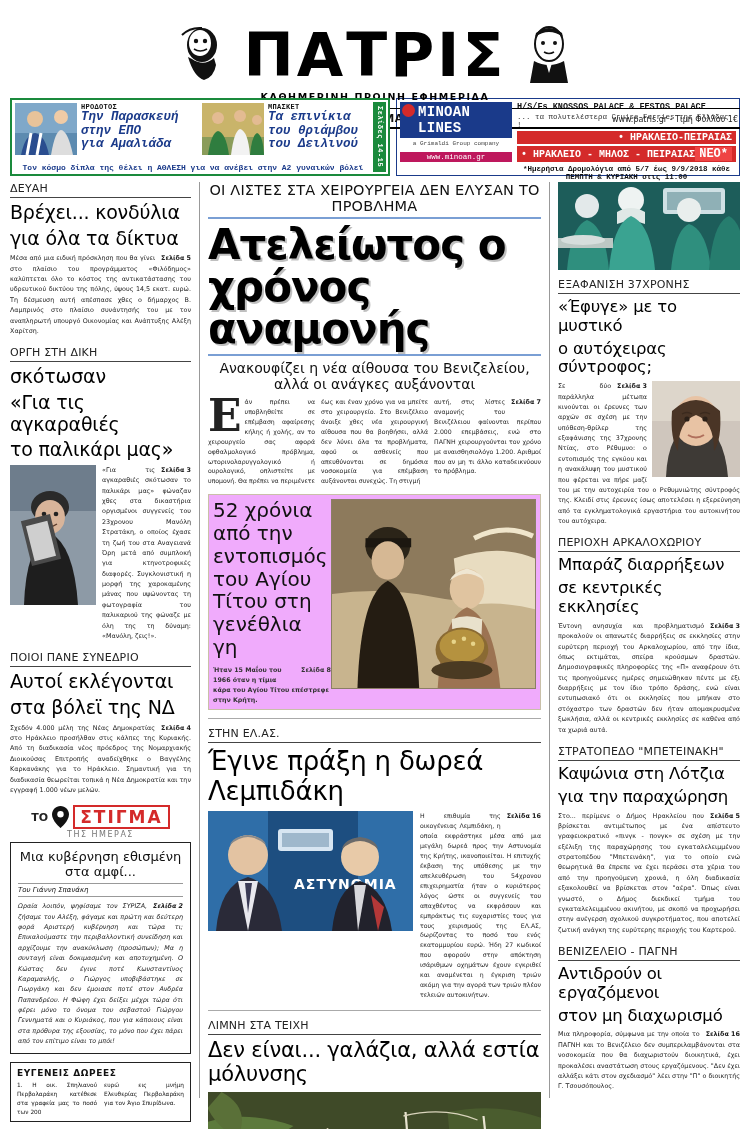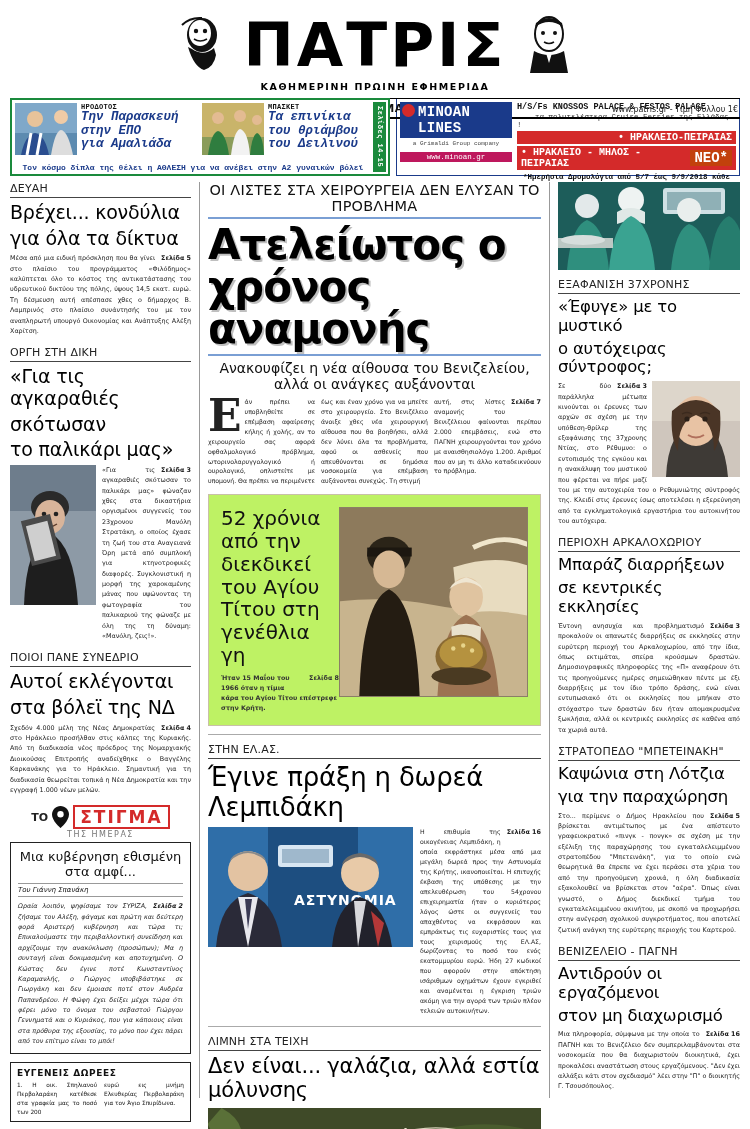--- a/index.html
+++ b/index.html
@@ -6,21 +6,21 @@
   body {
     width: 750px; height: 1129px;
     background: #ffffff;
     font-family: "DejaVu Sans", "Liberation Sans", sans-serif;
     color: #111;
     overflow: hidden;
   }
   .page { width: 750px; height: 1129px; position: relative; padding: 0 10px; }
 
   
-  .masthead { position: relative; height: 92px; padding-top: 12px; }
+  .masthead { position: relative; height: 92px; padding-top: 22px; }
   .mast-inner { display: flex; align-items: center; justify-content: center; gap: 16px; height: 66px; }
   .mast-face { width: 54px; height: 60px; position: relative; }
   .mast-face svg { width: 100%; height: 100%; display: block; }
   .mast-title {
     font-family: "DejaVu Sans", sans-serif;
     font-weight: bold;
     font-size: 60px;
     letter-spacing: 3px;
     line-height: 1;
     color: #000;
@@ -81,21 +81,21 @@
   .minoan-grim { font-size: 6px; color: #444; }
   .minoan-url { background: #be185d; color: #fff; font-size: 7.5px; padding: 1px 5px; margin-top: 3px; width: 100%; text-align: center; }
   .minoan-right { flex: 1; display: flex; flex-direction: column; gap: 1px; }
   .mi-l1 { font-size: 8.5px; font-weight: bold; color: #111; }
   .mi-l2 { font-size: 7.5px; color: #333; }
   .mi-bar1, .mi-bar2 {
     background: #d42a2a; color: #fff; font-size: 10px; font-weight: bold;
     text-align: right; padding: 1px 4px; margin-top: 1px;
   }
   .mi-bar2 { text-align: left; display: flex; justify-content: space-between; align-items: center; }
-  .mi-neo { background: #c2410c; color: #fff; font-size: 14px; padding: 0 4px; font-weight: bold; }
+  .mi-neo { background: #ef4444; color: #fff; font-size: 12px; padding: 0 4px; font-weight: bold; }
   .mi-foot { font-size: 7.5px; font-weight: bold; text-align: center; margin-top: 2px; color: #111; }
 
   
   .body-grid { display: flex; gap: 0; margin-top: 6px; height: 916px; }
   .col-left { width: 190px; flex: 0 0 190px; padding-right: 8px; border-right: 1px solid #999; }
   .col-center { width: 350px; flex: 0 0 350px; padding: 0 8px; border-right: 1px solid #999; }
   .col-right { flex: 1; padding-left: 8px; }
 
   .kicker {
     font-size: 11px; color: #222; letter-spacing: .2px;
@@ -136,22 +136,22 @@
   .lead-row { display: flex; gap: 6px; }
   .lead-cols { flex: 1; display: flex; gap: 6px; }
   .lead-col { flex: 1; font-size: 6.2px; line-height: 1.6; text-align: justify; color: #222; }
   .dropcap {
     float: left; font-size: 44px; line-height: .78; font-weight: bold;
     margin: 2px 3px 0 0; font-family: "DejaVu Serif", serif;
   }
 
   
   .feat52 {
-    border: 1px solid #c9c0a8; background: #bef264; margin-top: 8px;
-    padding: 12px; display: flex; gap: 0;
+    border: 1px solid #c9c0a8; background: #f0abfc; margin-top: 8px;
+    padding: 4px; display: flex; gap: 0;
   }
   .feat52-txt { flex: 0 0 118px; }
   .feat52-hl { font-size: 20px; line-height: 1.14; color: #111; }
   .feat52-body { font-size: 6.3px; line-height: 1.6; margin-top: 6px; font-weight: bold; color: #333; }
   .feat52-photo { flex: 1; height: 190px; border: 1px solid #8a7f66; }
 
   
   .stigma-wrap { margin-top: 10px; }
   .stigma-head { display: flex; align-items: center; justify-content: center; gap: 4px; }
   .stigma-to { font-size: 11px; color: #222; font-weight: bold; }
@@ -301,22 +301,22 @@
         <div class="hl">Βρέχει... κονδύλια</div>
         <div class="hl">για όλα τα δίκτυα</div>
         <div class="body-txt">
           <span class="page-ref">Σελίδα 5</span>
           <span>Μέσα από μια ειδική πρόσκληση που θα γίνει στο πλαίσιο του προγράμματος «Φιλόδημος» καλύπτεται όλο το κόστος της αντικατάστασης του υδρευτικού δικτύου της πόλης, ύψους 14,5 εκατ. ευρώ. Τη δέσμευση αυτή απέσπασε χθες ο δήμαρχος Β. Λαμπρινός στο πλαίσιο συνάντησής του με τον αναπληρωτή υπουργό Οικονομίας και Ανάπτυξης Αλέξη Χαρίτση.</span>
         </div>
       </div>
 
       <div class="sec">
         <div class="kicker kicker-full">ΟΡΓΗ ΣΤΗ ΔΙΚΗ</div>
+        <div class="hl">σκότωσαν</div>
         <div class="hl">«Για τις αγκαραθιές</div>
-        <div class="hl">σκότωσαν</div>
         <div class="hl">το παλικάρι μας»</div>
         <div style="display:flex;gap:6px;margin-top:4px;">
           <div class="ph" style="flex:0 0 86px;height:140px;">
             <svg viewBox="0 0 86 140" preserveAspectRatio="xMidYMid slice">
               <rect width="86" height="140" fill="#8d9aa6"></rect>
               <rect y="0" width="86" height="46" fill="#6e7d8c"></rect>
               <ellipse cx="40" cy="42" rx="19" ry="16" fill="#2a2a2a"></ellipse>
               <ellipse cx="40" cy="52" rx="15" ry="17" fill="#d8b49a"></ellipse>
               <circle cx="34" cy="49" r="2.3" fill="#222"></circle>
               <circle cx="46" cy="49" r="2.3" fill="#222"></circle>
@@ -392,21 +392,21 @@
               <span>αυτή, στις λίστες αναμονής του Βενιζέλειου φαίνονται περίπου 2.000 επεμβάσεις, ενώ στο ΠΑΓΝΗ χειρουργούνται τον χρόνο με αναισθησιολόγο 1.200. Αριθμοί που αν μη τι άλλο καταδεικνύουν το πρόβλημα.</span>
             </div>
           </div>
         </div>
       </div>
 
       <div class="feat52">
         <div class="feat52-txt">
           <div class="feat52-hl">52 χρόνια</div>
           <div class="feat52-hl">από την</div>
-          <div class="feat52-hl">διεκδικεί</div>
+          <div class="feat52-hl">εντοπισμός</div>
           <div class="feat52-hl">του Αγίου</div>
           <div class="feat52-hl">Τίτου στη</div>
           <div class="feat52-hl">γενέθλια γη</div>
           <div class="feat52-body">
             <span class="page-ref">Σελίδα 8</span>
             <span>Ήταν 15 Μαΐου του 1966 όταν η τίμια κάρα του Αγίου Τίτου επέστρεφε στην Κρήτη.</span>
           </div>
         </div>
         <div class="feat52-photo ph">
           <svg viewBox="0 0 200 190" preserveAspectRatio="xMidYMid slice">

